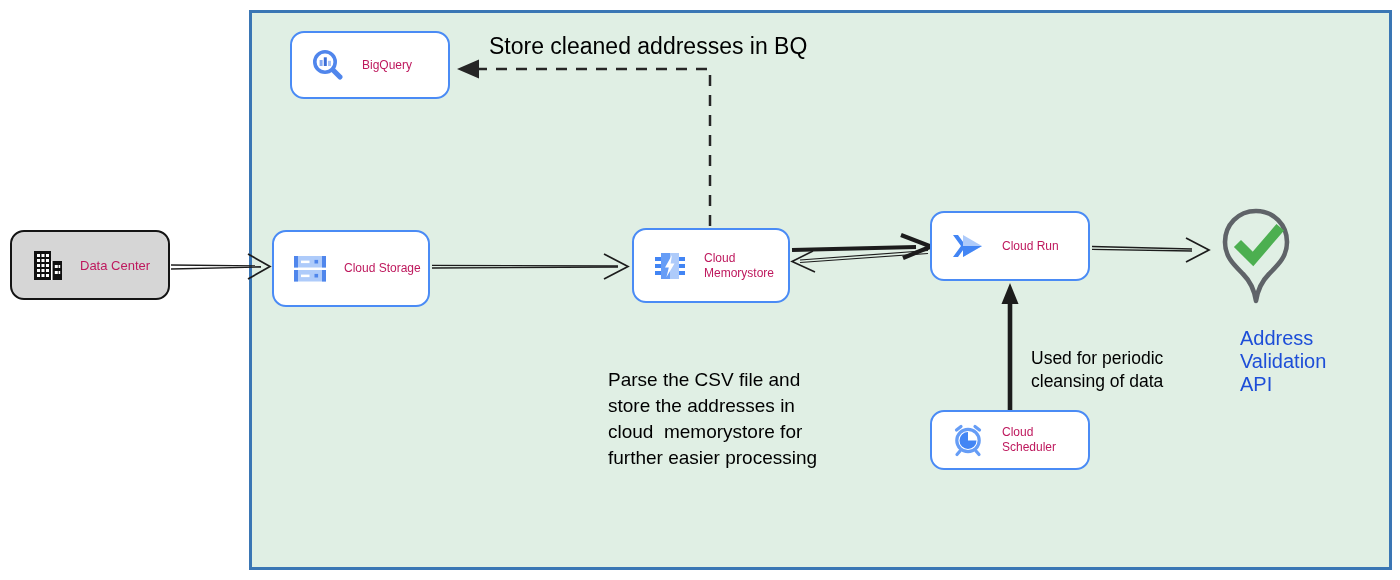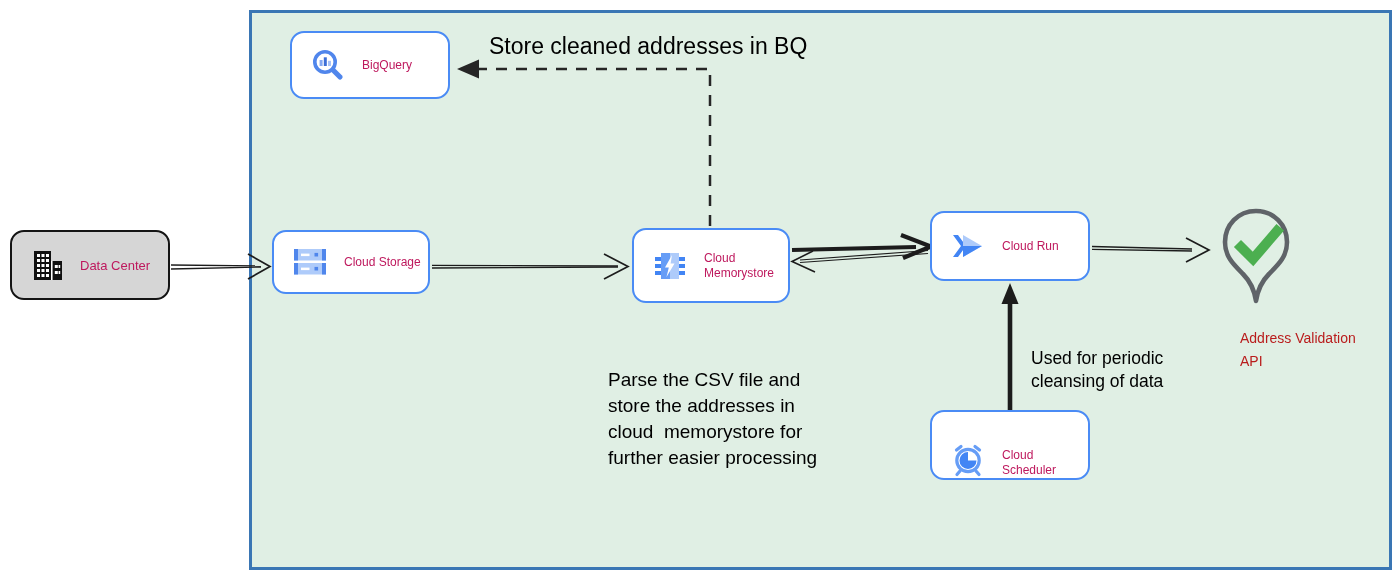--- a/index.html
+++ b/index.html
@@ -22,21 +22,21 @@
   }
   .note{
     position:absolute;font-size:19px;line-height:26px;color:#000000;
     white-space:pre-wrap;
   }
   .edge-label{
     position:absolute;font-size:23px;color:#000000;white-space:pre-wrap;
   }
   .edge-label.small{font-size:17.5px;line-height:23px;}
   .pin-label{
-    position:absolute;font-size:14px;line-height:23px;color:#b91c1c;white-space:pre-wrap;
+    position:absolute;font-size:20px;line-height:23px;color:#1d4ed8;white-space:pre-wrap;
   }
   svg.overlay{position:absolute;left:0;top:0;pointer-events:none;}
   .icon{flex:0 0 auto;display:flex;}
 </style>
 </head>
 <body>
 
 <div class="canvas">
 
   <div class="container-box"></div>
@@ -123,21 +123,21 @@
         <circle cx="15" cy="15" r="10.2" fill="#ffffff" stroke="#5086ec" stroke-width="3.6"></circle>
         <rect x="9.6" y="13" width="3" height="6" fill="#85a9f3"></rect>
         <rect x="13.8" y="10.3" width="3" height="8.7" fill="#3d6fd6"></rect>
         <rect x="18" y="13.8" width="3" height="5.2" fill="#a9c3f7"></rect>
         <line x1="23" y1="23" x2="30" y2="30" stroke="#5086ec" stroke-width="5.2" stroke-linecap="round"></line>
       </svg>
     </span>
     <span class="label">BigQuery</span>
   </div>
 
-  <div class="node" style="left:272px;top:230px;width:158px;height:64px;">
+  <div class="node" style="left:272px;top:230px;width:158px;height:77px;">
     <span class="icon">
       <svg width="36" height="32" viewBox="0 0 36 32">
         <g>
           <rect x="2" y="3" width="32" height="11.5" fill="#aecbfa"></rect>
           <rect x="2" y="3" width="4" height="11.5" fill="#4f86ec"></rect>
           <rect x="30" y="3" width="4" height="11.5" fill="#4f86ec"></rect>
           <rect x="9" y="7.6" width="8.5" height="2.5" fill="#ffffff"></rect>
           <rect x="22.5" y="6.9" width="3.6" height="3.6" fill="#4f86ec"></rect>
         </g>
         <g>
@@ -175,21 +175,21 @@
     <span class="icon">
       <svg width="36" height="30" viewBox="0 0 36 30">
         <polygon points="3,4 11,15 3,26 8,26 16,15 8,4" fill="#4285f4"></polygon>
         <polygon points="13,4 32,15 13,26" fill="#aecbfa"></polygon>
         <polygon points="13,15 32,15 13,26" fill="#4285f4"></polygon>
       </svg>
     </span>
     <span class="label">Cloud Run</span>
   </div>
 
-  <div class="node" style="left:930px;top:410px;width:160px;height:70px;align-items:flex-end;">
+  <div class="node" style="left:930px;top:410px;width:160px;height:60px;">
     <span class="icon">
       <svg width="36" height="36" viewBox="0 0 36 36">
         <line x1="6.5" y1="8" x2="11" y2="4.5" stroke="#669df6" stroke-width="3.2" stroke-linecap="round"></line>
         <line x1="29.5" y1="8" x2="25" y2="4.5" stroke="#669df6" stroke-width="3.2" stroke-linecap="round"></line>
         <line x1="10" y1="29" x2="7" y2="32.5" stroke="#669df6" stroke-width="3.2" stroke-linecap="round"></line>
         <line x1="26" y1="29" x2="29" y2="32.5" stroke="#669df6" stroke-width="3.2" stroke-linecap="round"></line>
         <circle cx="18" cy="18.5" r="11.2" fill="#ffffff" stroke="#669df6" stroke-width="3.2"></circle>
         <path d="M18,18.5 L18,10 A8.5,8.5 0 1 0 26.5,18.5 Z" fill="#4285f4"></path>
       </svg>
     </span>

